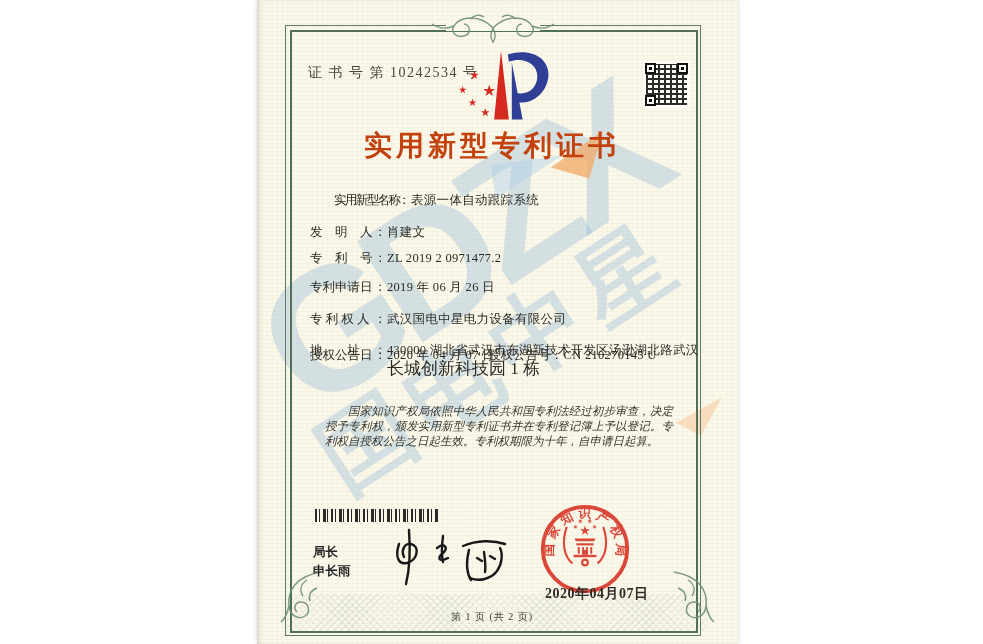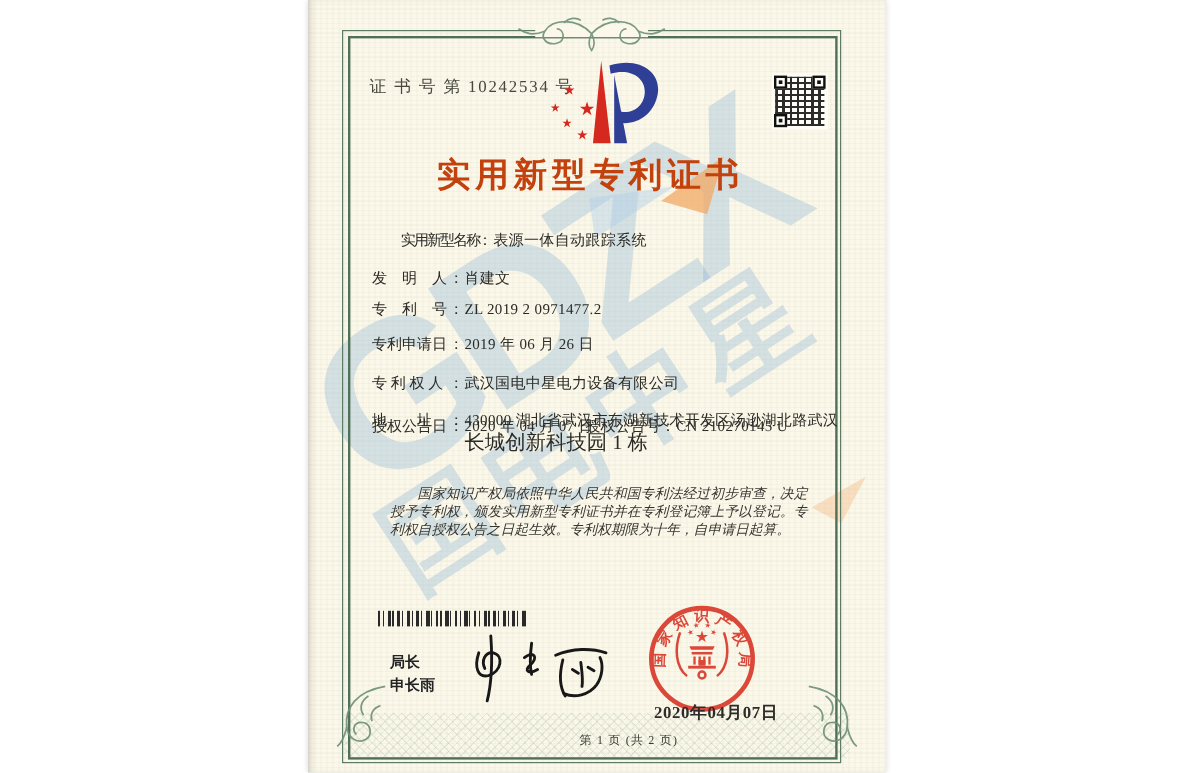--- a/index.html
+++ b/index.html
@@ -44,27 +44,27 @@
   .val{letter-spacing:.3px;}
   .addr2{position:absolute;left:130px;top:357px;font-size:17px;color:#2a2a26;white-space:nowrap;}
   .pair2{position:absolute;left:178px;top:0;}
   .paras{position:absolute;left:53px;top:389px;width:378px;}
   .paras p{margin:15px;font-size:11.5px;line-height:14.9px;text-indent:2em;color:#35342f;
       font-style:italic;text-align:justify;font-family:"DejaVu Serif","Liberation Serif",serif;}
   .barcode{position:absolute;left:58px;top:509px;width:124px;height:13px;background:
       repeating-linear-gradient(90deg,#2a2a2a 0 2px,transparent 2px 4px,#2a2a2a 4px 5px,
       transparent 5px 8px,#2a2a2a 8px 11px,transparent 11px 12px,#2a2a2a 12px 13px,transparent 13px 16px);}
   .signer{position:absolute;left:56px;top:543px;font-family:"Liberation Sans","DejaVu Sans",sans-serif;
-      font-size:12.5px;font-weight:bold;color:#242424;line-height:19px;margin-left:12px;}
+      font-size:12.5px;font-weight:bold;color:#242424;line-height:19px;}
   .sig{position:absolute;left:128px;top:524px;}
   .seal{position:absolute;left:280px;top:501px;}
   .seal-date{position:absolute;left:288px;top:585px;font-size:14px;font-weight:bold;
       color:#2e2b28;letter-spacing:.5px;z-index:6;}
   .footer{position:absolute;left:28px;top:610px;width:414px;text-align:center;
-      font-size:10px;color:#3c3c36;letter-spacing:1px;padding-left:32px;}
+      font-size:10px;color:#3c3c36;letter-spacing:1px;}
   .qr{position:absolute;left:386px;top:61px;width:47px;height:47px;background:#fdfdf6;
       padding:0;box-sizing:border-box;}
   .qr .noise{position:absolute;inset:3px;background:
       repeating-linear-gradient(0deg,#161616 0 2px,transparent 2px 5px),
       repeating-linear-gradient(90deg,#161616 0 2px,transparent 2px 6px);
       opacity:.9;}
   .finder{position:absolute;width:11px;height:11px;border:2px solid #111;background:#fdfdf6;
       box-sizing:border-box;}
   .finder::after{content:"";position:absolute;left:2px;top:2px;width:3px;height:3px;background:#111;}
   .f-tl{left:2px;top:2px;} .f-tr{right:2px;top:2px;} .f-bl{left:2px;bottom:2px;}

